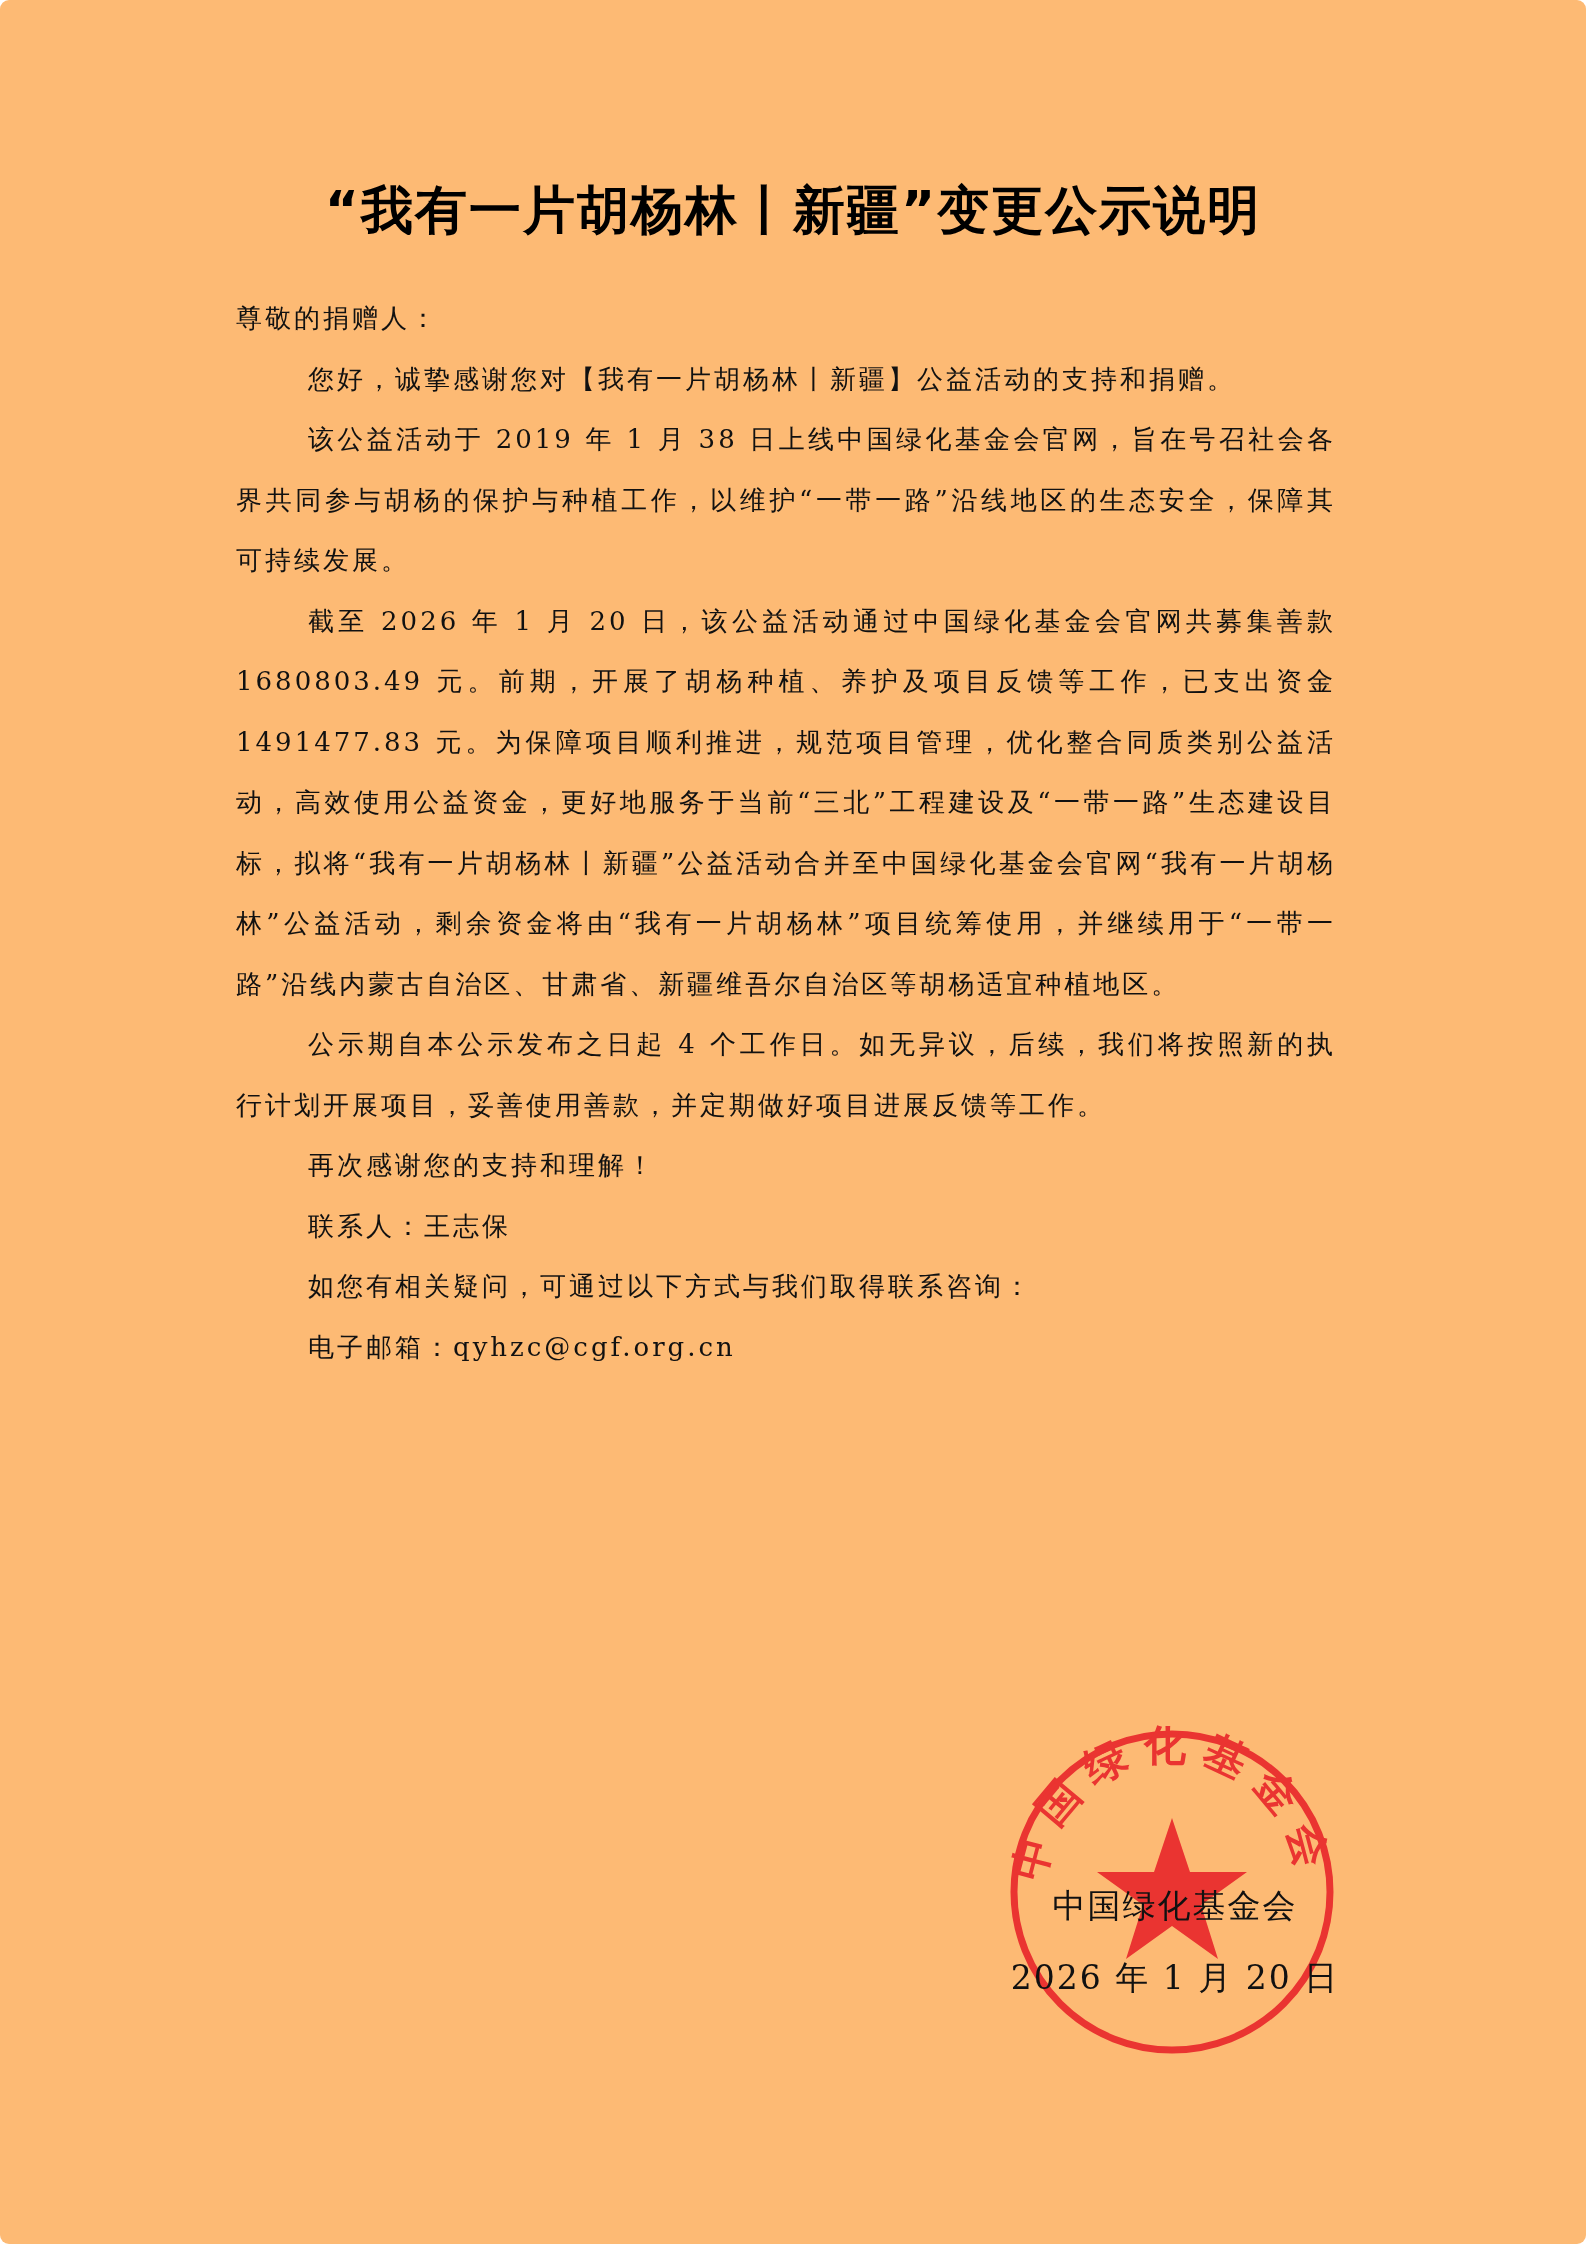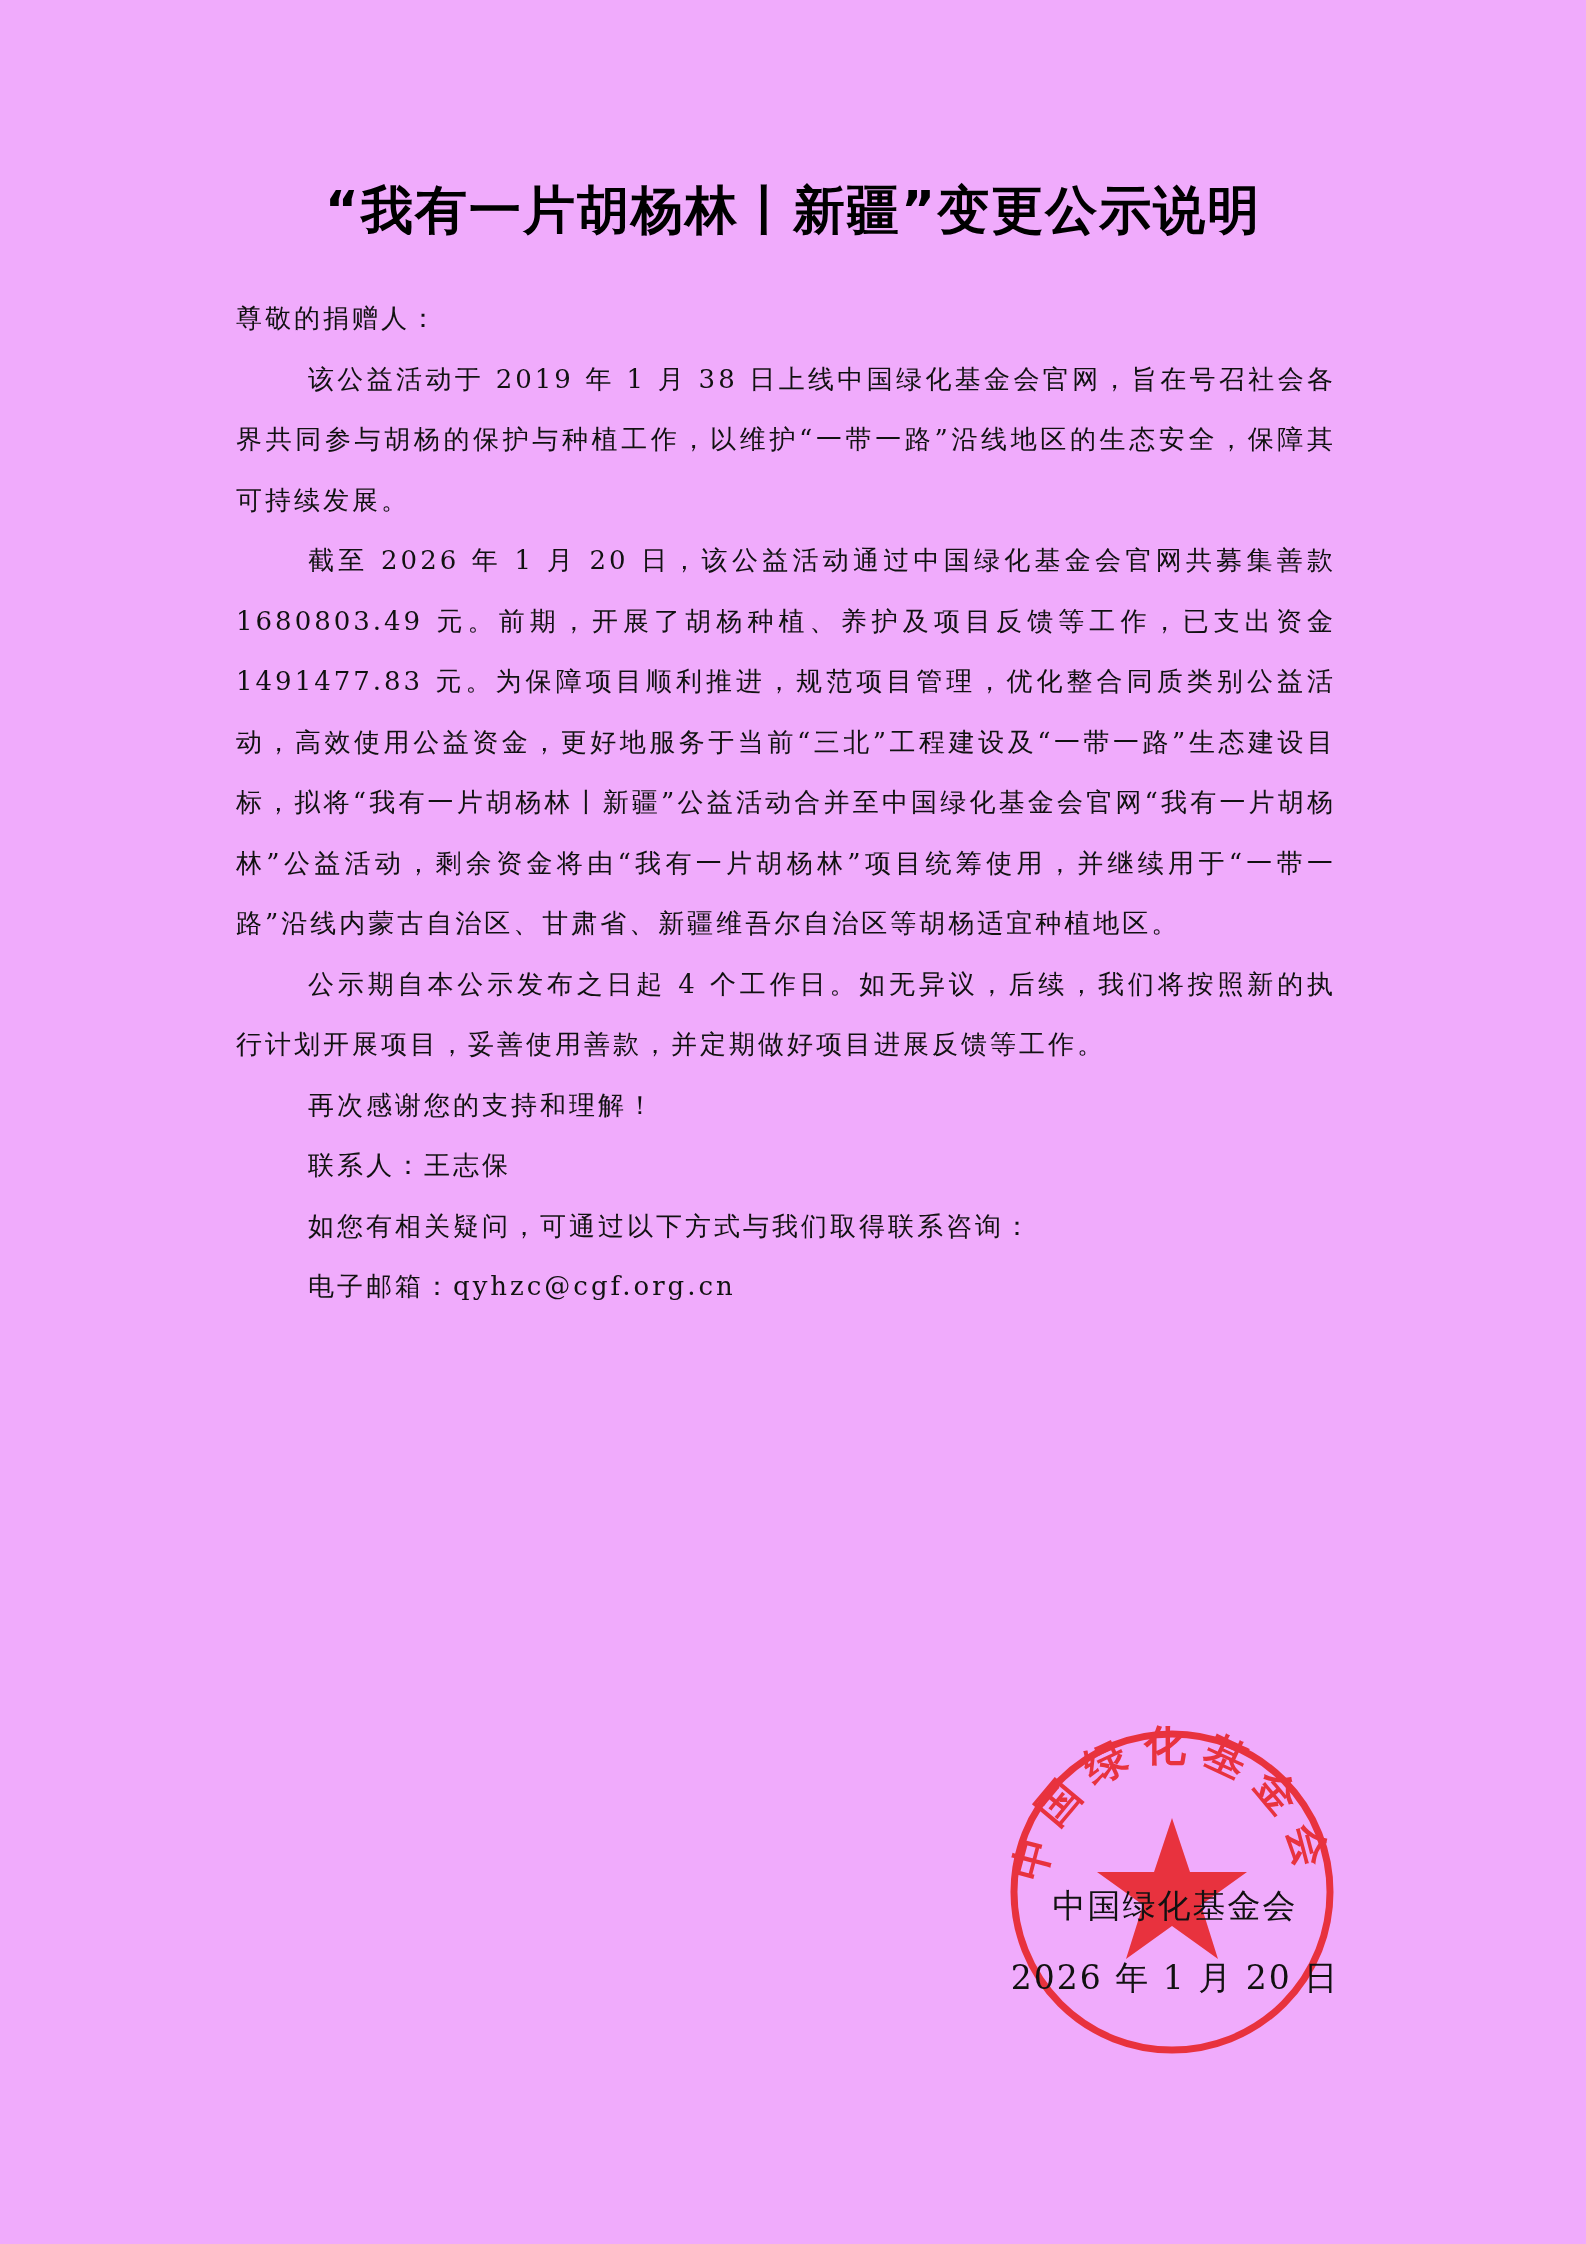--- a/index.html
+++ b/index.html
@@ -13,21 +13,22 @@
       position: relative;
       overflow: hidden;
       font-family: "DejaVu Serif", "Liberation Serif", serif;
       color: #111111;
     }
     .page {
       position: absolute;
       left: 0; top: 0;
       width: 1586px;
       height: 2244px;
-      background: #f0abfc;
+      background: #fdba74;
+      border-radius: 9px;
     }
     .title {
       position: absolute;
       top: 170px;
       left: 0;
       width: 1586px;
       text-align: center;
       font-family: "DejaVu Sans", "Liberation Sans", sans-serif;
       font-weight: bold;
       font-size: 52px;
@@ -77,20 +78,21 @@
   </style>
 </head>
 <body>
 
 <div class="page">
 
   <div class="title">“我有一片胡杨林丨新疆”变更公示说明</div>
 
   <div class="body-text">
     <p>尊敬的捐赠人：</p>
+    <p class="indent">您好，诚挚感谢您对【我有一片胡杨林丨新疆】公益活动的支持和捐赠。</p>
     <p class="indent">该公益活动于 2019 年 1 月 38 日上线中国绿化基金会官网，旨在号召社会各界共同参与胡杨的保护与种植工作，以维护“一带一路”沿线地区的生态安全，保障其可持续发展。</p>
     <p class="indent">截至 2026 年 1 月 20 日，该公益活动通过中国绿化基金会官网共募集善款 1680803.49 元。前期，开展了胡杨种植、养护及项目反馈等工作，已支出资金 1491477.83 元。为保障项目顺利推进，规范项目管理，优化整合同质类别公益活动，高效使用公益资金，更好地服务于当前“三北”工程建设及“一带一路”生态建设目标，拟将“我有一片胡杨林丨新疆”公益活动合并至中国绿化基金会官网“我有一片胡杨林”公益活动，剩余资金将由“我有一片胡杨林”项目统筹使用，并继续用于“一带一路”沿线内蒙古自治区、甘肃省、新疆维吾尔自治区等胡杨适宜种植地区。</p>
     <p class="indent">公示期自本公示发布之日起 4 个工作日。如无异议，后续，我们将按照新的执行计划开展项目，妥善使用善款，并定期做好项目进展反馈等工作。</p>
     <p class="line-indent">再次感谢您的支持和理解！</p>
     <p class="line-indent"><span>联系人：</span><span>王志保</span></p>
     <p class="line-indent">如您有相关疑问，可通过以下方式与我们取得联系咨询：</p>
     <p class="line-indent"><span>电子邮箱：</span><span>qyhzc@cgf.org.cn</span></p>
   </div>
 
   <div class="stamp">

